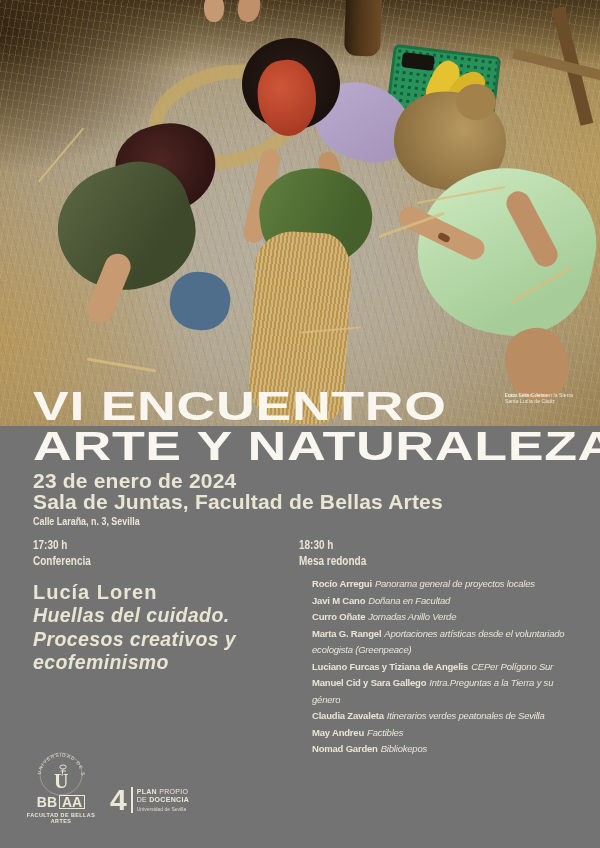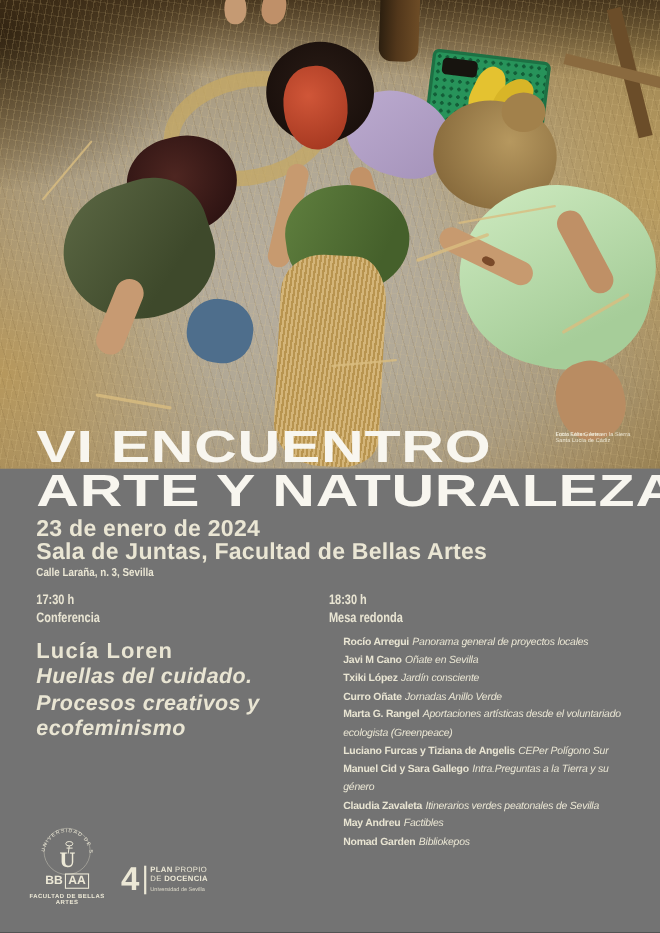--- a/index.html
+++ b/index.html
@@ -96,21 +96,21 @@
   .col-l .big-italic{width:250px;}
   .col-r .big-italic{margin-top:12px;width:258px;}
 
   .plist{margin:7px 0 0 13px;font-size:9.5px;line-height:16.5px;letter-spacing:-.2px;color:#e9e5d3;}
   .p-name{font-weight:bold;margin-right:3px;}
   .p-proj{font-style:italic;}
 
   
   .seal{position:absolute;left:32px;top:750px;width:58px;height:46px;}
   .bbaa{position:absolute;left:32px;top:794px;width:58px;display:flex;justify-content:center;
-    align-items:center;gap:2px;font-weight:bold;font-size:11px;color:#ece8d6;z-index:6;}
+    align-items:center;gap:2px;font-weight:bold;font-size:14px;color:#ece8d6;z-index:6;}
   .bbaa .box{border:1.3px solid #ece8d6;padding:0 2px;line-height:12px;}
   .faculty{position:absolute;left:18px;top:812px;width:86px;text-align:center;font-size:5.4px;
     letter-spacing:.45px;font-weight:bold;color:#ece8d6;z-index:6;}
   .plan{position:absolute;left:110px;top:786px;display:flex;align-items:center;gap:4px;z-index:6;color:#ece8d6;}
   .plan .num{font-size:30px;font-weight:bold;line-height:28px;}
   .plan .bar{width:2px;height:26px;background:#ece8d6;}
   .plan .l1,.plan .l2{font-size:7px;letter-spacing:.3px;line-height:8.5px;}
   .plan .b{font-weight:bold;}
   .plan .sub{font-size:5px;opacity:.85;margin-top:1.5px;}
 </style>
@@ -177,23 +177,22 @@
     <div class="big-italic">Huellas del cuidado. Procesos creativos y ecofeminismo</div>
   </div>
 
   <div class="col col-r">
     <div class="cond">18:30 h</div>
     <div class="cond">Mesa redonda</div>
     <div class="plist">
 
         <div><span class="p-name">Rocío Arregui</span><span class="p-proj">Panorama general de proyectos locales</span></div>
 
-        <div><span class="p-name">Javi M Cano</span><span class="p-proj">Oñate en Sevilla</span></div>
-
-        <div><span class="p-name">Txiki López</span><span class="p-proj">Jardín consciente</span></div>
+        <div><span class="p-name">Javi M Cano</span><span class="p-proj">Doñana en Facultad</span></div>
+
 
         <div><span class="p-name">Curro Oñate</span><span class="p-proj">Jornadas Anillo Verde</span></div>
 
         <div><span class="p-name">Marta G. Rangel</span><span class="p-proj">Aportaciones artísticas desde el voluntariado ecologista (Greenpeace)</span></div>
 
         <div><span class="p-name">Luciano Furcas y Tiziana de Angelis</span><span class="p-proj">CEPer Polígono Sur</span></div>
 
         <div><span class="p-name">Manuel Cid y Sara Gallego</span><span class="p-proj">Intra.Preguntas a la Tierra y su género</span></div>
 
         <div><span class="p-name">Claudia Zavaleta</span><span class="p-proj">Itinerarios verdes peatonales de Sevilla</span></div>

